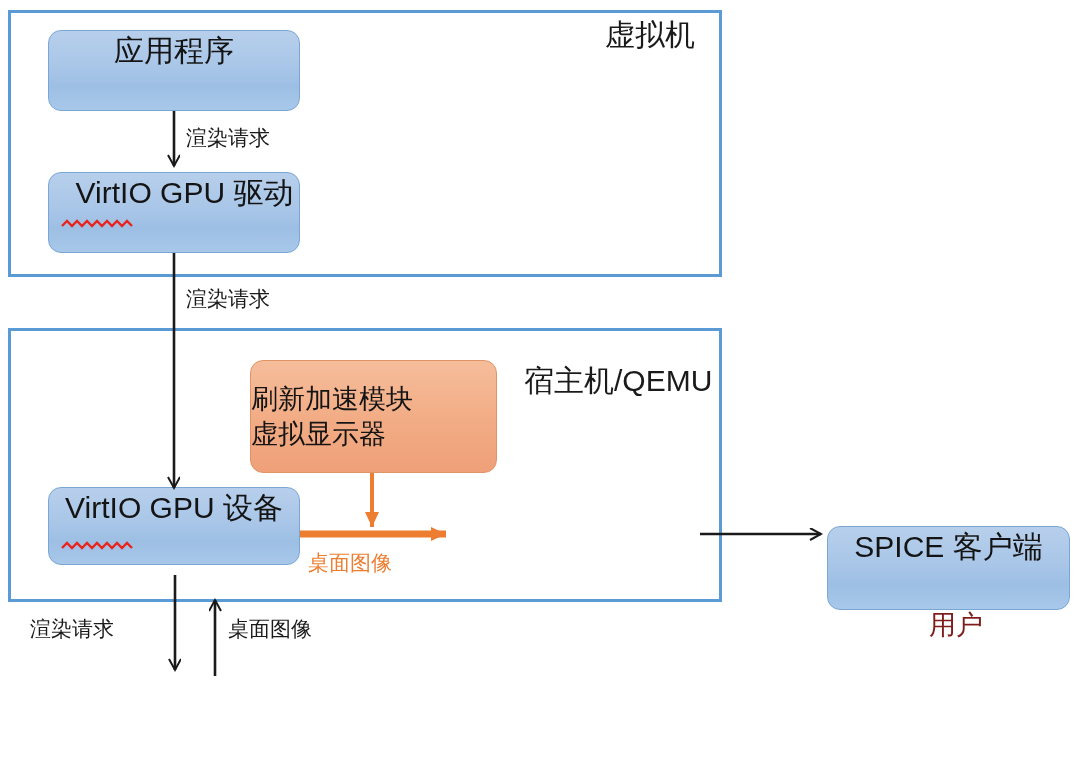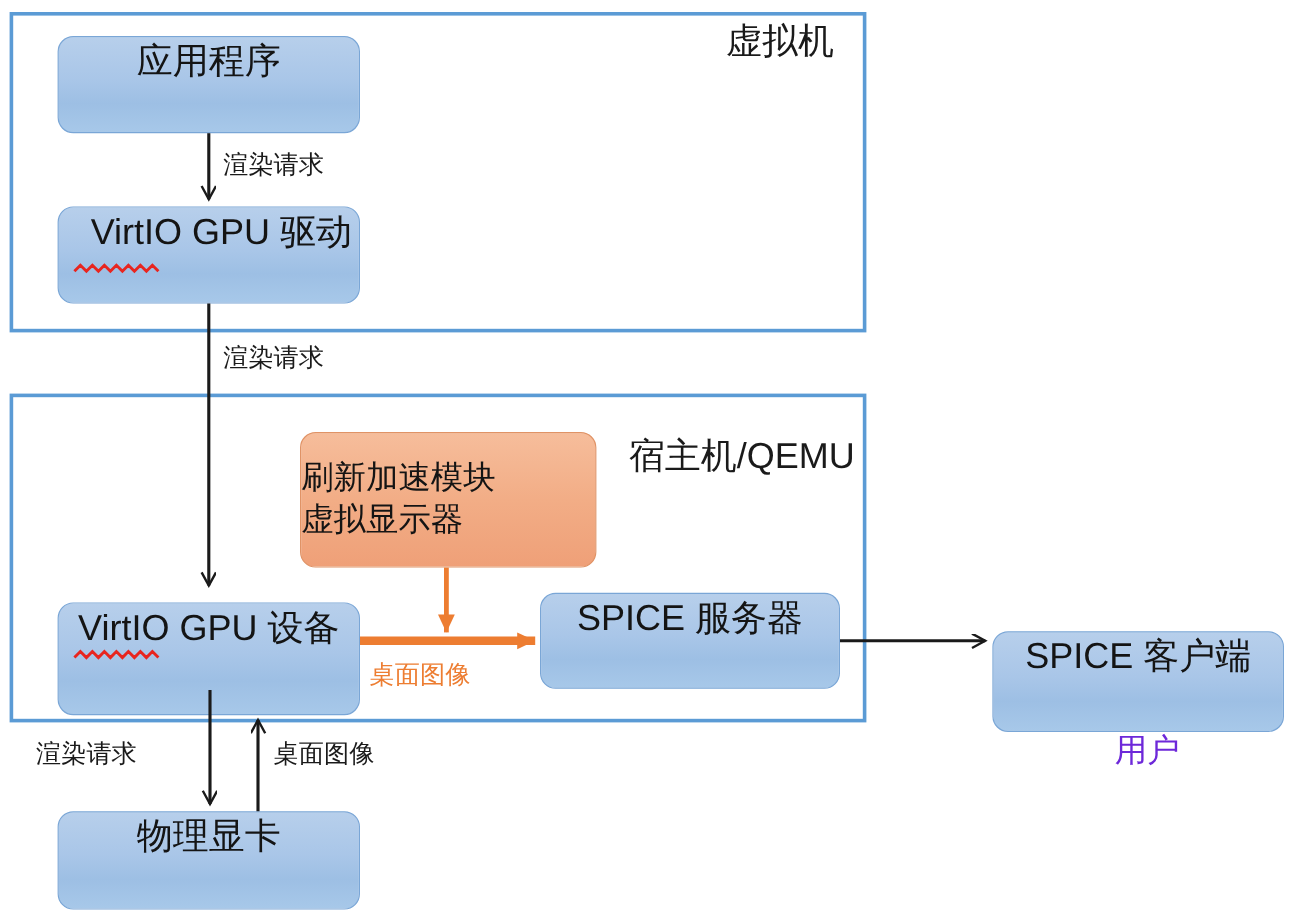--- a/index.html
+++ b/index.html
@@ -62,21 +62,21 @@
     font-size: 21px;
     line-height: 1;
     white-space: nowrap;
     color: #1a1a1a;
     font-family: "Liberation Sans", "DejaVu Sans", sans-serif;
   }
   .edge-label.orange-text { color: #ED7D31; }
   .outside-label {
     position: absolute;
     font-size: 27px;
-    color: #6d28d9;
+    color: #7f1d1d;
     white-space: nowrap;
     font-family: "Liberation Sans", "DejaVu Sans", sans-serif;
   }
   svg.overlay {
     position: absolute;
     left: 0; top: 0;
     width: 1080px;
     height: 763px;
     pointer-events: none;
   }
@@ -99,35 +99,29 @@
 
   <div class="node blue" style="left:48px; top:172px; width:252px; height:81px;padding-left:21px;">
     <span class="label-text">VirtIO GPU 驱动</span>
   </div>
 
   <div class="node orange" style="left:250px; top:360px; width:247px; height:113px;">
     <span class="line label-text">刷新加速模块</span>
     <span class="line label-text">虚拟显示器</span>
   </div>
 
-  <div class="node blue" style="left:48px; top:502px; width:252px; height:94px;">
+  <div class="node blue" style="left:48px; top:487px; width:252px; height:78px;">
     <span class="label-text">VirtIO GPU 设备</span>
   </div>
 
-  <div class="node blue" style="left:450px; top:494px; width:250px; height:80px;">
-    <span class="label-text">SPICE 服务器</span>
-  </div>
 
   <div class="node blue" style="left:827px; top:494px; width:243px; height:84px;margin-top:32px;">
     <span class="label-text">SPICE 客户端</span>
   </div>
 
-  <div class="node blue" style="left:48px; top:676px; width:252px; height:82px;">
-    <span class="label-text">物理显卡</span>
-  </div>
 
   <svg class="overlay" viewBox="0 0 1080 763" xmlns="http://www.w3.org/2000/svg">
     <path d="M62,226 l5,-5 5,5 5,-5 5,5 5,-5 5,5 5,-5 5,5 5,-5 5,5 5,-5 5,5 5,-5 5,5" fill="none" stroke="#E8251F" stroke-width="2.4"></path>
     <path d="M62,548 l5,-5 5,5 5,-5 5,5 5,-5 5,5 5,-5 5,5 5,-5 5,5 5,-5 5,5 5,-5 5,5" fill="none" stroke="#E8251F" stroke-width="2.4"></path>
   </svg>
 
   <svg class="overlay" viewBox="0 0 1080 763" xmlns="http://www.w3.org/2000/svg">
     <defs>
       <marker id="mk-black-open" markerWidth="16" markerHeight="16" refX="12" refY="6" orient="auto" markerUnits="userSpaceOnUse">
         <path d="M1,0 L12,6 L1,12" fill="none" stroke="#1A1A1A" stroke-width="2"></path>

